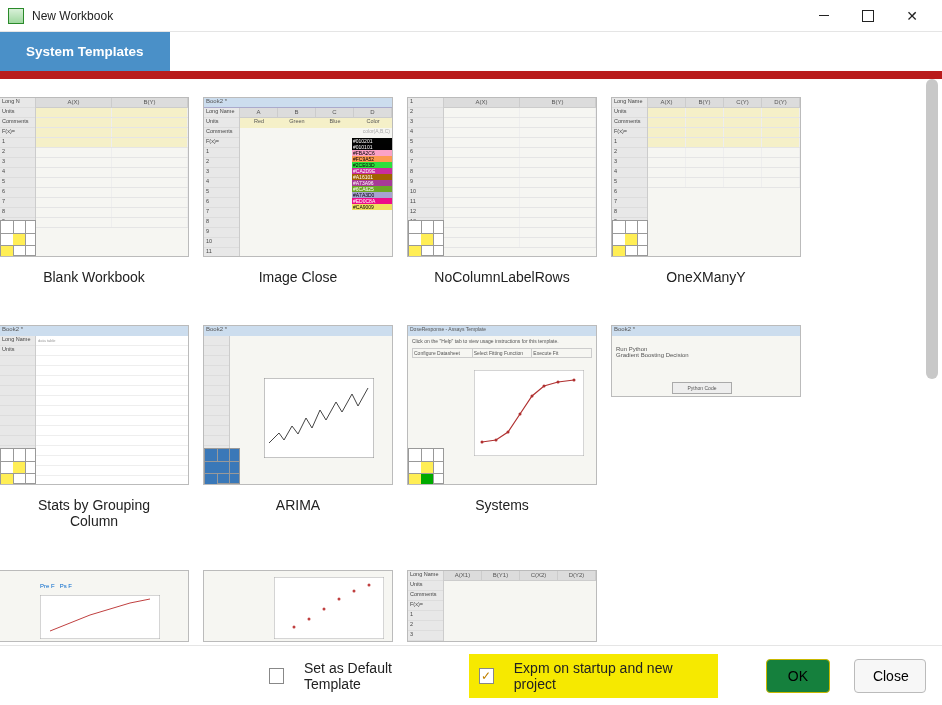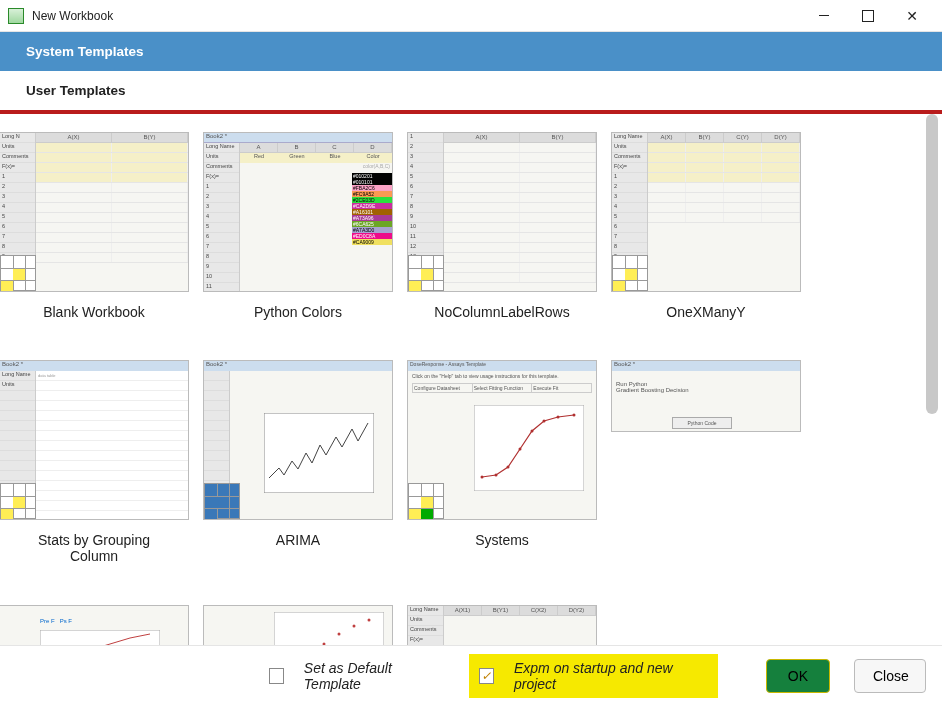--- a/index.html
+++ b/index.html
@@ -4,21 +4,21 @@
 <style>
 * { box-sizing: border-box; margin: 0; padding: 0; }
 body { font-family: "Segoe UI", Arial, sans-serif; font-size: 13px; background: #fff; width: 942px; height: 705px; overflow: hidden; position: relative; }
 .titlebar { height: 32px; display: flex; align-items: center; padding: 0 8px; border-bottom: 1px solid #e5e5e5; }
 .titlebar .app-icon { width: 16px; height: 16px; border: 1px solid #2a8a2a; background: linear-gradient(#d8f0d8,#a0d8a0); margin-right: 8px; }
 .titlebar .title { flex: 1; font-size: 12px; color: #222; }
 .win-ctrl { width: 44px; height: 28px; display: flex; align-items: center; justify-content: center; color: #222; font-size: 14px; cursor: pointer; }
 .win-ctrl.min::before { content: ""; width: 10px; border-top: 1px solid #222; }
 .win-ctrl.max::before { content: ""; width: 10px; height: 10px; border: 1px solid #222; }
 .win-ctrl.close::before { content: "✕"; }
-.tabbar { display: flex; border-bottom: 4px solid #b91c1c; flex-direction: column; }
+.tabbar { display: flex; border-bottom: 8px solid #b91c1c; }
 .tab { padding: 12px 26px; font-size: 13.5px; font-weight: 600; color: #222; cursor: pointer; }
 .tab.active { background: #4a90c8; color: #fff; }
 .gallery-wrap { height: 575px; overflow: hidden; position: relative; }
 .gallery { padding: 18px 14px 0 14px; display: flex; flex-wrap: wrap; gap: 28px 44px; height: 100%; }
 .scrollbar { position: absolute; right: 2px; top: 0; width: 16px; height: 100%; }
 .scroll-thumb { position: absolute; right: 2px; top: 0; width: 12px; height: 300px; background: #c8c8c8; border-radius: 6px; }
 .tile { width: 160px; display: flex; flex-direction: column; align-items: center; cursor: pointer; }
 .thumb { width: 190px; height: 160px; border: 1px solid #bbb; background: #f6f6f2; position: relative; overflow: hidden; font-size: 6px; color: #555; }
 .tile-caption { margin-top: 12px; font-size: 14px; color: #222; text-align: center; }
 .check-badge { position: absolute; left: 6px; top: 6px; width: 22px; height: 22px; border-radius: 50%; background: #1aa01a; display: flex; align-items: center; justify-content: center; color: #fff; font-size: 14px; font-weight: bold; border: 2px solid #fff; box-shadow: 0 0 2px rgba(0,0,0,.3); }
@@ -31,21 +31,21 @@
 .mini-body .row span { flex: 1; border-right: 1px solid #eee; font-size: 5.5px; padding-left: 1px; }
 .yellowish .row:nth-child(-n+4) { background: #f5f0c8; }
 .corner-grid { position: absolute; left: 0; bottom: 0; width: 36px; height: 36px; background: #fff; border: 1px solid #999; }
 .corner-grid::before, .corner-grid::after { content: ""; position: absolute; background: #999; }
 .corner-grid::before { left: 12px; top: 0; width: 1px; height: 100%; box-shadow: 12px 0 #999; }
 .corner-grid::after { top: 12px; left: 0; height: 1px; width: 100%; box-shadow: 0 12px #999; }
 .corner-grid .y1 { position: absolute; left: 0; top: 24px; width: 12px; height: 12px; background: #ffee55; }
 .corner-grid .y2 { position: absolute; left: 12px; top: 12px; width: 12px; height: 12px; background: #ffee55; }
 .hex-patch { font-size: 5px; color: #fff; padding: 0 1px; }
 .bottombar { position: absolute; bottom: 0; left: 0; right: 0; height: 60px; background: #fff; border-top: 1px solid #e5e5e5; display: flex; align-items: center; padding: 0 16px; gap: 24px; }
-.chk { display: flex; align-items: center; gap: 20px; font-size: 14px; color: #222; font-style: italic; }
+.chk { display: flex; align-items: center; gap: 20px; font-size: 14px; color: #222; }
 .chkbox { width: 16px; height: 16px; border: 1px solid #888; display: flex; align-items: center; justify-content: center; font-size: 12px; color: #c08000; background: #fff; }
 .chk.highlight { background: #f6e900; padding: 6px 10px; }
 .chk.highlight .chkbox { background: #fff; }
 .spacer { flex: 1; }
 .btn { min-width: 64px; height: 34px; padding: 0 18px; border: 1px solid #bbb; border-radius: 4px; background: #f7f7f7; font-size: 14px; cursor: pointer; }
 .btn.primary { background: #15803d; border-color: #c8b800; }
 .chart-s { stroke: #b03030; stroke-width: 1.2; fill: none; }
 .chart-decay { stroke: #b03030; stroke-width: 1.2; fill: none; }
 .tile.trunc .thumb { height: 72px; }
 .tile.trunc { align-self: flex-start; }
@@ -56,21 +56,20 @@
 <div class="titlebar">
   <div class="app-icon"></div>
   <div class="title">New Workbook</div>
   <div class="win-ctrl min"></div>
   <div class="win-ctrl max"></div>
   <div class="win-ctrl close"></div>
 </div>
 
 <div class="tabbar">
   <div class="tab active">System Templates</div>
-  <div class="tab">User Templates</div>
 </div>
 
 <div class="gallery-wrap">
 <div class="gallery">
 
   <div class="tile">
     <div class="thumb yellowish">
       <div class="check-badge">✓</div>
       <div class="mini-leftcol">
         <div>Long N</div>
@@ -193,21 +192,21 @@
           <div class="hex-patch" style="background:#CA2D9E">#CA2D9E</div>
           <div class="hex-patch" style="background:#A16101">#A16101</div>
           <div class="hex-patch" style="background:#A73A96">#A73A96</div>
           <div class="hex-patch" style="background:#6CA625">#6CA625</div>
           <div class="hex-patch" style="background:#A7A3D0;color:#000">#A7A3D0</div>
           <div class="hex-patch" style="background:#ED0C8A">#ED0C8A</div>
           <div class="hex-patch" style="background:#f0e060;color:#000">#CA9009</div>
         </div>
       </div>
     </div>
-    <div class="tile-caption">Python Colors</div>
+    <div class="tile-caption">Image Close</div>
   </div>
 
   <div class="tile">
     <div class="thumb">
       <div class="mini-leftcol">
             <div>1</div>
             <div>2</div>
             <div>3</div>
             <div>4</div>
             <div>5</div>

